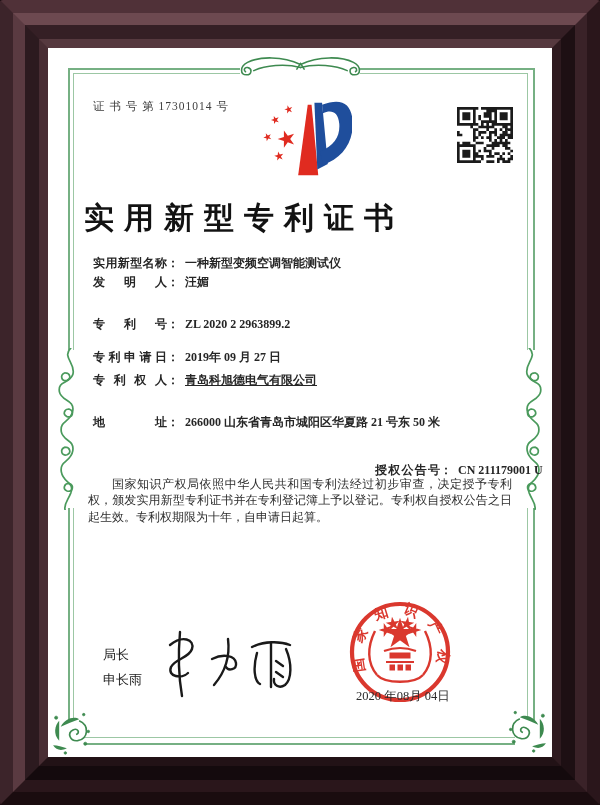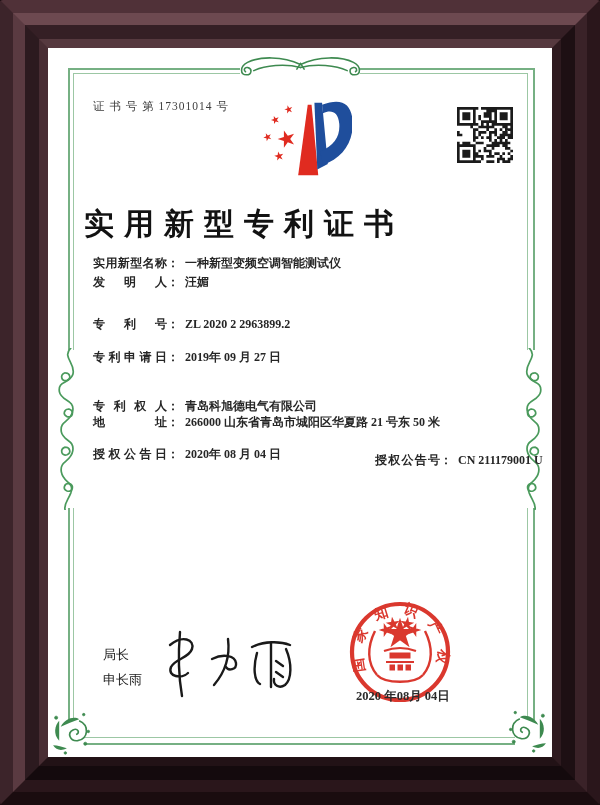--- a/index.html
+++ b/index.html
@@ -20,42 +20,42 @@
           border:2px solid #76b083;}
   .greenB2{position:absolute;left:73px;top:73px;width:453px;height:663px;
            border:1px solid #9cc7a4;}
   .gap{position:absolute;background:#ffffff;}
   .orn{position:absolute;}
   
   .certno{position:absolute;left:93px;top:99px;font-size:11.5px;color:#3d3d3d;
           letter-spacing:1px;}
   .logo{position:absolute;left:252px;top:97px;width:100px;height:86px;}
   .qr{position:absolute;left:457px;top:107px;width:56px;height:56px;}
-  .title{position:absolute;left:0;top:204px;width:478px;text-align:center;
+  .title{position:absolute;left:0;top:198px;width:478px;text-align:center;
          font-size:30px;font-weight:700;color:#121212;letter-spacing:10px;
          text-indent:10px;}
   .frow{position:absolute;left:93px;font-size:12px;color:#262626;
         font-weight:700;white-space:nowrap;}
   .flabel{display:inline-block;width:74px;text-align:justify;text-align-last:justify;
           vertical-align:bottom;}
   .flabel2{display:inline-block;width:65px;text-align:justify;text-align-last:justify;
            vertical-align:bottom;}
   .fcolon{display:inline-block;margin-right:6px;}
   .fvalue{font-weight:700;}
-  .pairB{position:absolute;left:282px;top:6px;white-space:nowrap;}
+  .pairB{position:absolute;left:282px;top:16px;white-space:nowrap;}
   .bodytext{position:absolute;left:88px;top:476px;width:424px;font-size:12px;
             line-height:16.4px;color:#2e2e2e;text-align:justify;}
   .bodytext p{margin:0;text-indent:2em;}
   .signer{position:absolute;left:103px;top:646px;font-size:13px;color:#222;
           font-family:Liberation Serif, serif;}
   .signer div{margin-bottom:7px;}
   .sig{position:absolute;left:140px;top:628px;width:170px;height:72px;}
   .seal{position:absolute;left:345px;top:597px;width:110px;height:110px;opacity:.93;}
   .sealdate{position:absolute;left:356px;top:688px;width:110px;font-size:12.5px;
-            font-weight:700;color:#2c2c2c;white-space:nowrap;}
+            font-weight:400;color:#2c2c2c;white-space:nowrap;}
   svg{display:block;}
 </style>
 </head>
 <body>
 
 <svg width="0" height="0" style="position:absolute">
   <defs>
     <path id="st" d="M0,-1 L0.2245,-0.309 L0.951,-0.309 L0.363,0.118 L0.588,0.809 L0,0.382 L-0.588,0.809 L-0.363,0.118 L-0.951,-0.309 L-0.2245,-0.309 Z"></path>
     <g id="flourL" fill="none" stroke="#3e8a50" stroke-width="3" stroke-linecap="round">
       <path d="M130,22 C95,6 52,6 28,18 C12,26 14,42 26,42 C36,42 38,30 28,28 C22,27 20,33 24,36"></path>
@@ -147,36 +147,34 @@
 </div>
 <div class="frow" style="top:274px;">
   <span class="flabel">发明人</span><span class="fcolon">：</span><span class="fvalue">汪媚</span>
 </div>
 <div class="frow" style="top:316px;">
   <span class="flabel">专利号</span><span class="fcolon">：</span><span class="fvalue">ZL 2020 2 2963899.2</span>
 </div>
 <div class="frow" style="top:349px;">
   <span class="flabel">专利申请日</span><span class="fcolon">：</span><span class="fvalue">2019年 09 月 27 日</span>
 </div>
-<div class="frow" style="top:398px;">
+<div class="frow" style="top:372px;text-decoration:underline;">
   <span class="flabel">专利权人</span><span class="fcolon">：</span><span class="fvalue">青岛科旭德电气有限公司</span>
 </div>
 <div class="frow" style="top:414px;">
   <span class="flabel">地址</span><span class="fcolon">：</span><span class="fvalue">266000 山东省青岛市城阳区华夏路 21 号东 50 米</span>
 </div>
 <div class="frow" style="top:446px;width:440px;">
-  <span>
-    <span class="flabel">授权公告日</span><span class="fcolon">：</span><span class="fvalue">2020年 08 月 04 日</span>
-  </span>
   <span class="pairB">
     <span class="flabel2">授权公告号</span><span class="fcolon">：</span><span class="fvalue">CN 211179001 U</span>
   </span>
 </div>
 
 <div class="bodytext">
+  <p>国家知识产权局依照中华人民共和国专利法经过初步审查，决定授予专利权，颁发实用新型专利证书并在专利登记簿上予以登记。专利权自授权公告之日起生效。专利权期限为十年，自申请日起算。</p>
 </div>
 
 <div class="signer">
   <div>局长</div>
   <div>申长雨</div>
 </div>
 
 <svg class="sig" viewBox="0 0 170 70">
   <g fill="none" stroke="#1a1a1a" stroke-width="2.4" stroke-linecap="round">
     <path d="M30,16 C42,6 55,10 52,20 C49,29 35,30 31,38 C27,48 42,50 48,44"></path>

